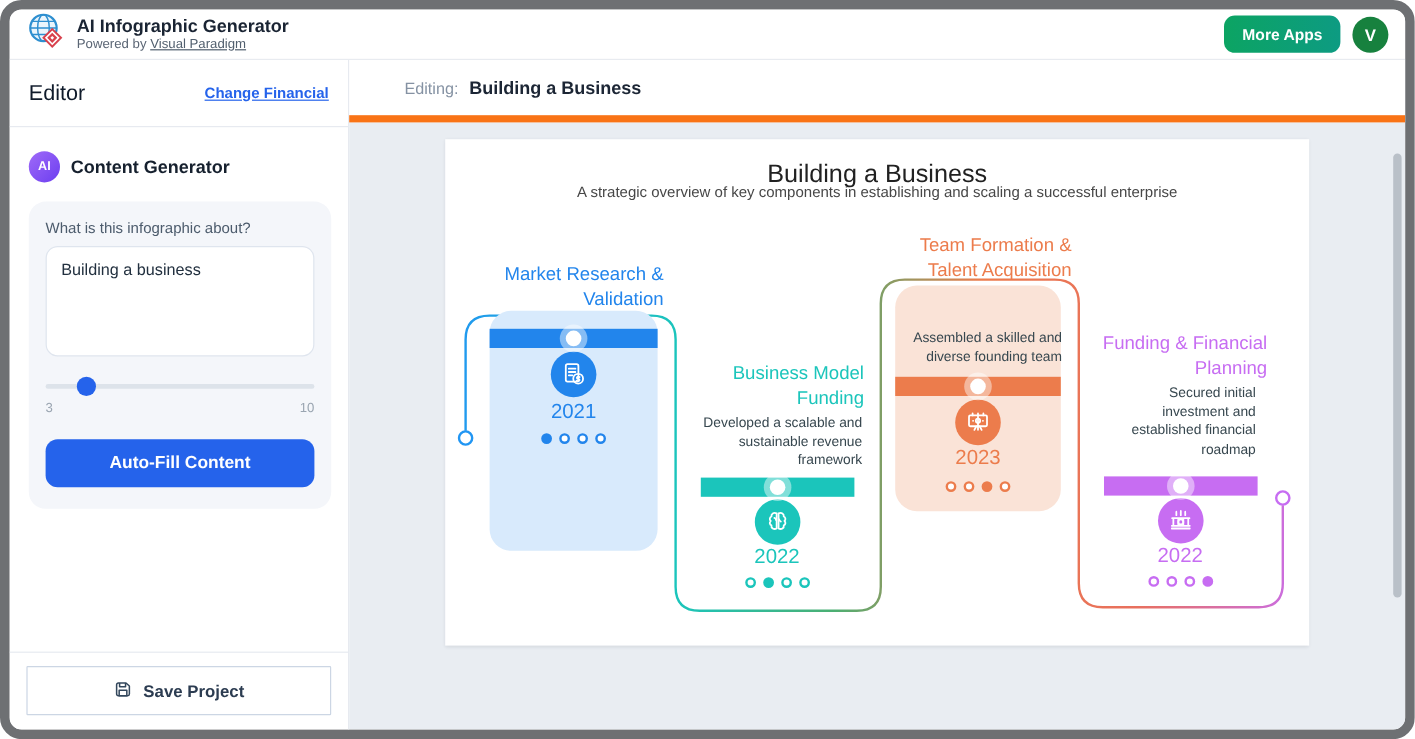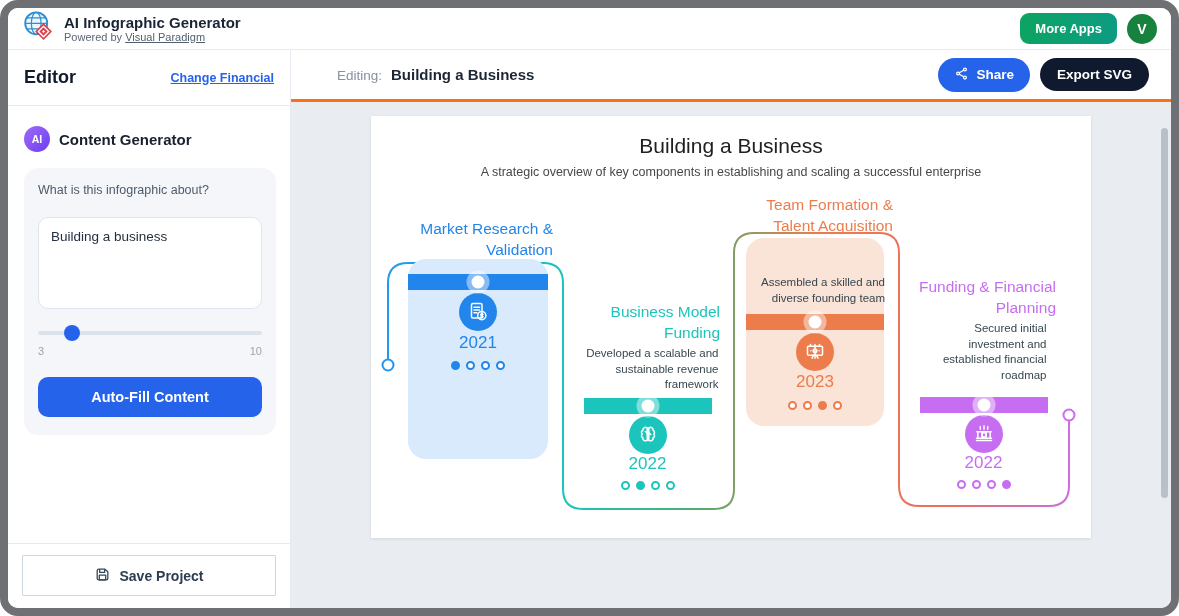--- a/index.html
+++ b/index.html
@@ -15,57 +15,57 @@
   .header-right { display:flex; align-items:center; gap:10px; }
   .more-apps-btn { background:linear-gradient(90deg,#0ca463,#0d9b82); color:#fff; font-size:13px; font-weight:600; border:none; border-radius:9px; padding:8px 15px; cursor:pointer; }
   .avatar { width:30px; height:30px; border-radius:50%; background:#17813e; color:#fff; font-size:14px; font-weight:700; display:flex; align-items:center; justify-content:center; }
 
   
   .body-row { flex:1; display:flex; min-height:0; }
 
   
   .sidebar { width:283px; background:#fff; border-right:1px solid #e7eaf0; display:flex; flex-direction:column; }
   .sidebar-header { height:56px; border-bottom:1px solid #e7eaf0; display:flex; align-items:center; justify-content:space-between; padding:0 16px; flex:0 0 auto; }
-  .sidebar-title { font-size:18px; font-weight:700; color:#101b2b; }
+  .sidebar-title { font-size:18px; font-weight:400; color:#101b2b; }
   .change-template { font-size:12.5px; font-weight:600; color:#2563eb; text-decoration:underline; cursor:pointer; }
   .sidebar-scroll { flex:1; padding:20px 14px 0 16px; overflow:hidden; }
   .gen-head { display:flex; align-items:center; gap:9px; margin-bottom:16px; }
   .ai-badge { width:26px; height:26px; border-radius:50%; background:linear-gradient(135deg,#a06bf8,#6c3ef0); color:#fff; font-size:10.5px; font-weight:700; display:flex; align-items:center; justify-content:center; }
   .gen-title { font-size:15px; font-weight:700; color:#16202e; }
   .panel { background:#f4f6fa; border-radius:14px; padding:15px 14px 18px; }
-  .field-label { font-size:12.5px; color:#4c5b6c; margin-bottom:20px; }
+  .field-label { font-size:12.5px; color:#4c5b6c; margin-bottom:8px; }
   .about-input { width:100%; height:92px; background:#fff; border:1px solid #dfe5ee; border-radius:10px; resize:none; font-family:"Liberation Sans",sans-serif; font-size:13.5px; color:#22303f; padding:11px 12px; outline:none; }
   .items-row { display:flex; align-items:center; justify-content:space-between; margin-top:16px; }
   .items-label { font-size:12.5px; color:#4c5b6c; }
   .items-value { background:#dbe7fd; color:#2563eb; font-size:13px; font-weight:700; border-radius:10px; padding:3px 10px; }
   .slider { position:relative; height:16px; margin-top:12px; cursor:pointer; }
   .slider-track { position:absolute; left:0; right:0; top:6px; height:4px; background:#dde3ea; border-radius:2px; }
   .slider-thumb { position:absolute; top:0; left:calc(15% - 8px); width:16px; height:16px; border-radius:50%; background:#2563eb; cursor:pointer; }
   .slider-minmax { display:flex; justify-content:space-between; font-size:11px; color:#9aa5b1; margin-top:4px; }
   .autofill-btn { width:100%; margin-top:20px; background:#2563eb; border:none; border-radius:10px; color:#fff; font-size:14.5px; font-weight:700; height:40px; cursor:pointer; }
   .sidebar-footer { flex:0 0 auto; border-top:1px solid #e7eaf0; padding:11px 14px 12px; }
   .save-btn { width:100%; height:41px; background:#fff; border:1px solid #ccd6e4; border-radius:1px; display:flex; align-items:center; justify-content:center; gap:8px; font-size:14px; font-weight:600; color:#2c3c51; cursor:pointer; font-family:"Liberation Sans",sans-serif; }
 
   
   .main { flex:1; display:flex; flex-direction:column; background:#e9edf2; min-width:0; }
-  .editing-bar { height:52px; background:#fff; border-bottom:3px solid #f97316; display:flex; align-items:center; justify-content:space-between; padding:0 22px 0 46px; flex:0 0 auto; }
+  .editing-bar { height:52px; background:#fff; border-bottom:6px solid #f97316; display:flex; align-items:center; justify-content:flex-start; padding:0 22px 0 46px; flex:0 0 auto; }
   .editing-left { display:flex; align-items:baseline; gap:9px; }
   .editing-prefix { font-size:13.5px; color:#8592a3; }
   .doc-name { font-size:15px; font-weight:700; color:#1c2635; }
   .editing-right { display:flex; align-items:center; gap:10px; }
   .share-btn { background:#2563eb; border:none; color:#fff; font-size:13.5px; font-weight:600; border-radius:17px; padding:8px 16px; display:flex; align-items:center; gap:7px; cursor:pointer; }
   .export-btn { background:#101a2e; border:none; color:#fff; font-size:13.5px; font-weight:600; border-radius:17px; padding:9px 17px; cursor:pointer; }
 
   .canvas-area { position:relative; flex:1; overflow:hidden; }
   .canvas { position:relative; width:720px; height:422px; background:#fff; margin:14px auto 0; box-shadow:0 1px 3px rgba(20,30,50,.10); }
   .v-thumb { position:absolute; right:3px; top:26px; width:7px; height:370px; background:#b9c0c8; border-radius:4px; cursor:pointer; }
 
   
   .ig-title { position:absolute; top:18px; left:0; right:0; text-align:center; font-size:21px; font-weight:500; color:#212121; }
-  .ig-subtitle { position:absolute; top:49px; left:0; right:0; text-align:center; font-size:12.5px; color:#474747; }
+  .ig-subtitle { position:absolute; top:37px; left:0; right:0; text-align:center; font-size:12.5px; color:#474747; }
   .serpentine { position:absolute; left:0; top:0; width:720px; height:422px; }
   .tile { position:absolute; border-radius:18px; background:var(--tint); }
   .tile0 { left:37px; top:143px; width:140px; height:200px; }
   .tile2 { left:375px; top:122px; width:138px; height:188px; }
 
   .tl-card { position:absolute; display:flex; flex-direction:column; align-items:center; text-align:right; cursor:pointer; }
   .c0 { left:32px;  top:102px; width:150px; }
   .c1 { left:204px; top:185px; width:145px; }
   .c2 { left:366px; top:78px;  width:156px; }
   .c3 { left:540px; top:160px; width:145px; }
@@ -165,34 +165,20 @@
         </button>
       </div>
     </aside>
 
     <main class="main">
       <div class="editing-bar">
         <div class="editing-left">
           <span class="editing-prefix">Editing:</span>
           <span class="doc-name">Building a Business</span>
         </div>
-        <div class="editing-right">
-          <button class="share-btn">
-            <span>
-              <svg viewBox="0 0 24 24" width="15" height="15" fill="none" stroke="#fff" stroke-width="2">
-                <circle cx="17.5" cy="5.5" r="2.3"></circle>
-                  <circle cx="6.5" cy="12" r="2.3"></circle>
-                  <circle cx="17.5" cy="18.5" r="2.3"></circle>
-                <path d="M8.6 10.9l6.8-4.2M8.6 13.1l6.8 4.2"></path>
-              </svg>
-            </span>
-            <span>Share</span>
-          </button>
-          <button class="export-btn">Export SVG</button>
-        </div>
       </div>
 
       <div class="canvas-area">
         <div class="canvas">
           <div class="ig-title">Building a Business</div>
           <div class="ig-subtitle">A strategic overview of key components in establishing and scaling a successful enterprise</div>
 
           <svg class="serpentine" viewBox="0 0 720 422">
             <defs>
               <linearGradient id="snake" gradientUnits="userSpaceOnUse" x1="0" y1="0" x2="720" y2="0">

